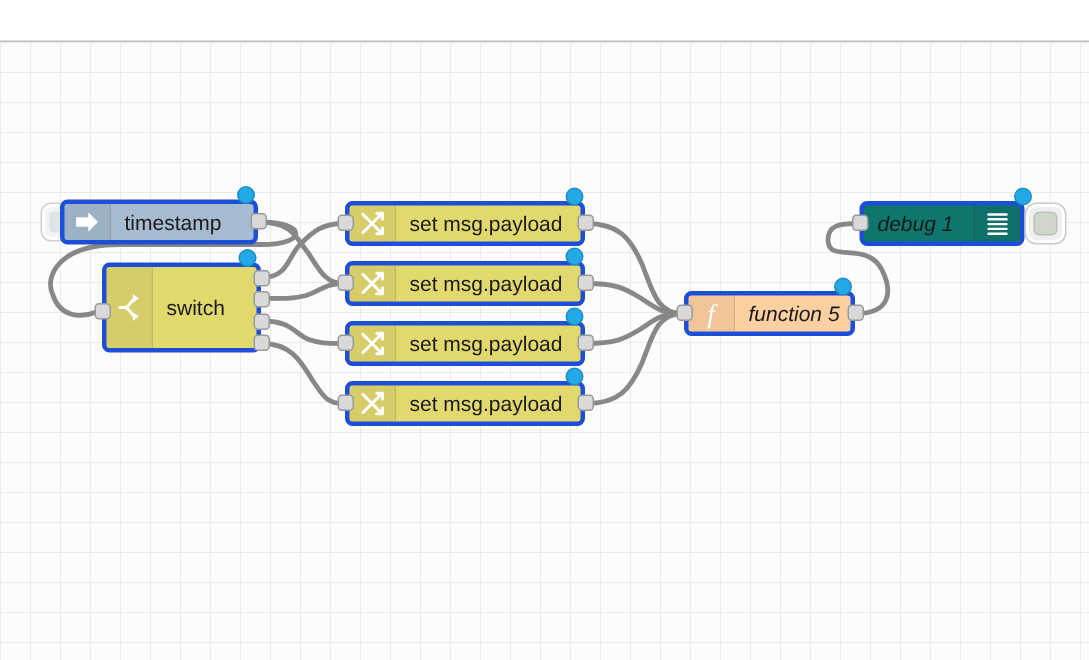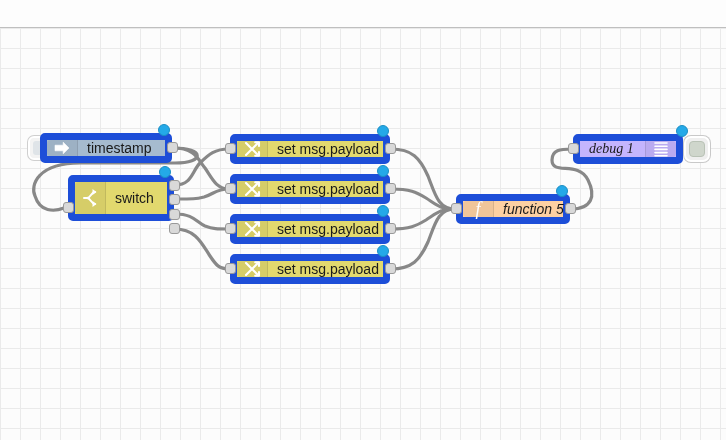--- a/index.html
+++ b/index.html
@@ -49,21 +49,21 @@
     position: absolute;
     left: 0; top: 0;
     width: 726px;
     height: 440px;
     pointer-events: none;
   }
   
   .node {
     position: absolute;
     box-sizing: border-box;
-    border: 7px solid #1d4ed8;
+    border: 3px solid #1d4ed8;
     border-radius: 5px;
     display: flex;
     align-items: center;
     height: 30px;
     box-shadow: 0 0 0 0 rgba(0,0,0,0);
   }
   .node .nlabel {
     font-size: 14px;
     color: #1a1a1a;
     white-space: nowrap;
@@ -86,21 +86,21 @@
   .node.right-icon .iconbox {
     border-right: none;
     border-left: 1px solid rgba(0,0,0,0.10);
     border-radius: 0 4px 4px 0;
   }
   
   .n-inject   { background: #a6bbcf; }
   .n-switch   { background: #e2d96e; }
   .n-change   { background: #e2d96e; }
   .n-function { background: #fdd0a2; }
-  .n-debug    { background: #c4b5fd; font-family: Liberation Serif, serif; }
+  .n-debug    { background: #0f766e; }
 
   
   .port {
     position: absolute;
     width: 11px;
     height: 11px;
     background: #d9d9d9;
     border: 1px solid #999999;
     border-radius: 3px;
     box-sizing: border-box;
@@ -212,21 +212,21 @@
     <div class="iconbox">
       <svg class="glyph" width="18" height="18" viewBox="0 0 18 18">
         <path d="M2 6.2 h8.2 V3.2 L16 9 l-5.8 5.8 V11.8 H2 Z" fill="#ffffff" stroke="#ffffff" stroke-width="0.6" stroke-linejoin="round"></path>
       </svg>
     </div>
     <div class="nlabel">timestamp</div>
   </div>
   <div class="port" style="left:167px; top:142px;"></div>
   <div class="changed-dot" style="left:158px; top:124px;"></div>
 
-  <div class="node n-switch" style="left:68px; top:175px; width:106px; height:46px;">
+  <div class="node n-switch" style="left:68px; top:175px; width:106px; height:60px;">
     <div class="iconbox" style="height:100%;">
       <svg class="glyph" width="20" height="22" viewBox="0 0 20 22">
         <path d="M4 11 h3 M7 11 C 11 11, 11 5, 15 5 M7 11 C 11 11, 11 17, 15 17" fill="none" stroke="#ffffff" stroke-width="2" stroke-linecap="round"></path>
         <path d="M12.5 2 L16.5 5 L12.5 8 Z" fill="#ffffff"></path>
         <path d="M12.5 14 L16.5 17 L12.5 20 Z" fill="#ffffff"></path>
       </svg>
     </div>
     <div class="nlabel">switch</div>
   </div>
   <div class="port" style="left:63px; top:202px;"></div>

